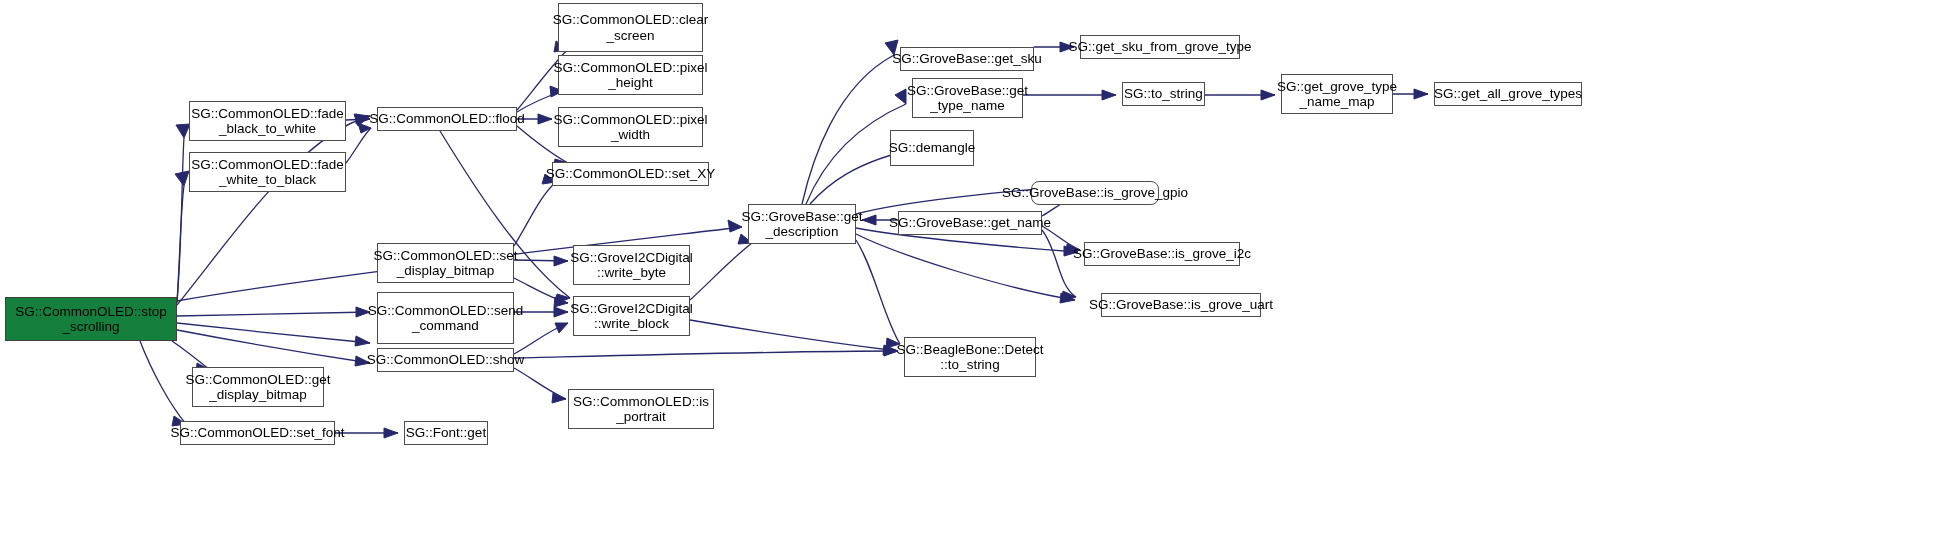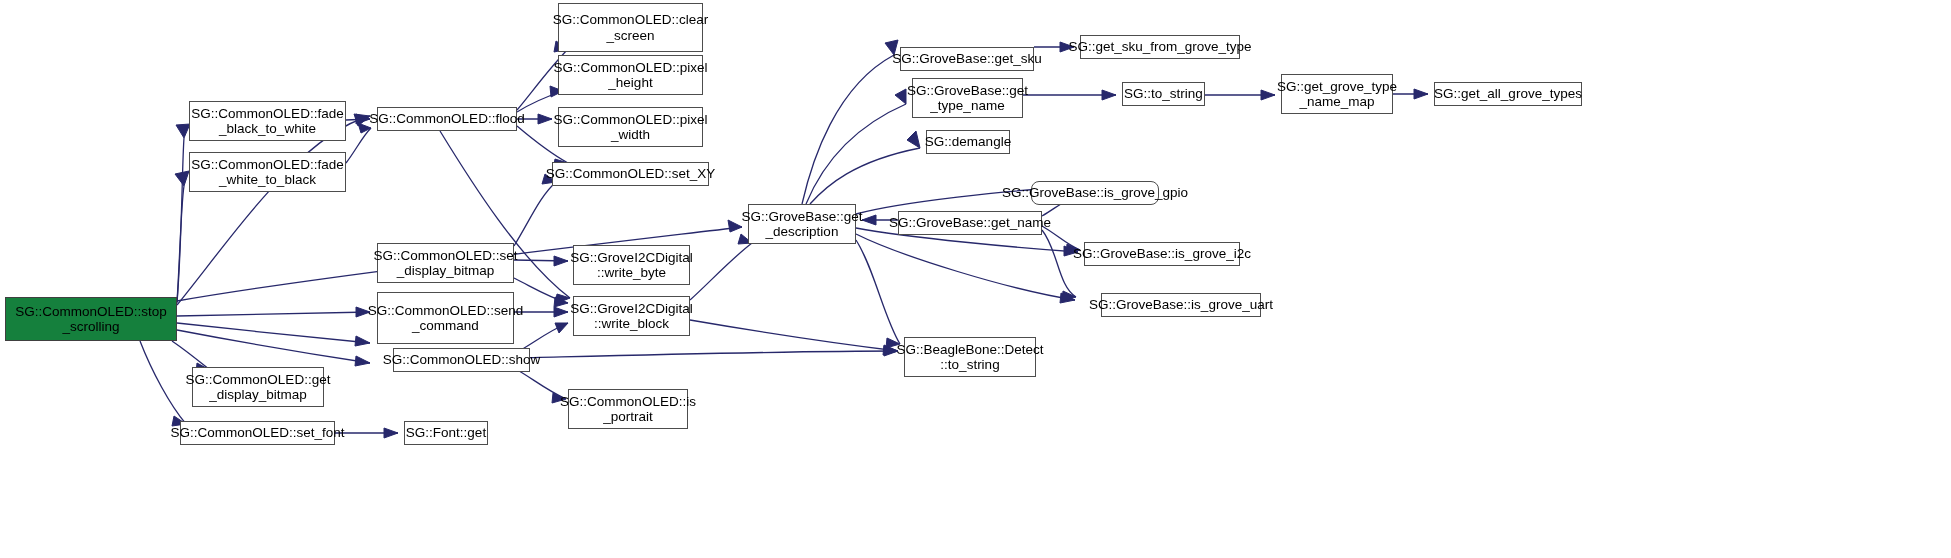--- a/index.html
+++ b/index.html
@@ -124,45 +124,45 @@
       <div class="node root" style="left: 5px; top: 297px; width: 172px; height: 44px;">SG::CommonOLED::stop
 _scrolling</div>
       <div class="node" style="left: 189px; top: 101px; width: 157px; height: 40px;">SG::CommonOLED::fade
 _black_to_white</div>
       <div class="node" style="left: 189px; top: 152px; width: 157px; height: 40px;">SG::CommonOLED::fade
 _white_to_black</div>
       <div class="node" style="left: 377px; top: 243px; width: 137px; height: 40px;">SG::CommonOLED::set
 _display_bitmap</div>
       <div class="node" style="left: 377px; top: 292px; width: 137px; height: 52px;">SG::CommonOLED::send
 _command</div>
-      <div class="node" style="left: 377px; top: 348px; width: 137px; height: 24px; margin-left: 16px;">SG::CommonOLED::show</div>
+      <div class="node" style="left: 377px; top: 348px; width: 137px; height: 24px;">SG::CommonOLED::show</div>
       <div class="node" style="left: 192px; top: 367px; width: 132px; height: 40px;">SG::CommonOLED::get
 _display_bitmap</div>
       <div class="node" style="left: 180px; top: 421px; width: 155px; height: 24px;">SG::CommonOLED::set_font</div>
       <div class="node" style="left: 404px; top: 421px; width: 84px; height: 24px;">SG::Font::get</div>
       <div class="node" style="left: 377px; top: 107px; width: 140px; height: 24px;">SG::CommonOLED::flood</div>
       <div class="node" style="left: 558px; top: 3px; width: 145px; height: 49px;">SG::CommonOLED::clear
 _screen</div>
       <div class="node" style="left: 558px; top: 55px; width: 145px; height: 40px;">SG::CommonOLED::pixel
 _height</div>
       <div class="node" style="left: 558px; top: 107px; width: 145px; height: 40px;">SG::CommonOLED::pixel
 _width</div>
       <div class="node" style="left: 552px; top: 162px; width: 157px; height: 24px;">SG::CommonOLED::set_XY</div>
       <div class="node" style="left: 573px; top: 245px; width: 117px; height: 40px;">SG::GroveI2CDigital
 ::write_byte</div>
       <div class="node" style="left: 573px; top: 296px; width: 117px; height: 40px;">SG::GroveI2CDigital
 ::write_block</div>
-      <div class="node" style="left: 568px; top: 389px; width: 120px; height: 40px;">SG::CommonOLED::is
+      <div class="node" style="left: 568px; top: 389px; width: 146px; height: 40px;">SG::CommonOLED::is
 _portrait</div>
       <div class="node" style="left: 748px; top: 204px; width: 108px; height: 40px;">SG::GroveBase::get
 _description</div>
       <div class="node" style="left: 900px; top: 47px; width: 134px; height: 24px;">SG::GroveBase::get_sku</div>
       <div class="node" style="left: 912px; top: 78px; width: 111px; height: 40px;">SG::GroveBase::get
 _type_name</div>
-      <div class="node" style="left: 926px; top: 130px; width: 84px; height: 24px;">SG::demangle</div>
+      <div class="node" style="left: 890px; top: 130px; width: 84px; height: 36px;">SG::demangle</div>
       <div class="node" style="left: 898px; top: 211px; width: 144px; height: 24px;">SG::GroveBase::get_name</div>
       <div class="node" style="left: 1031px; top: 181px; width: 128px; height: 24px; border-radius: 8px;">SG::GroveBase::is_grove_gpio</div>
       <div class="node" style="left: 1084px; top: 242px; width: 156px; height: 24px;">SG::GroveBase::is_grove_i2c</div>
       <div class="node" style="left: 1081px; top: 293px; width: 160px; height: 24px; margin-left: 20px;">SG::GroveBase::is_grove_uart</div>
       <div class="node" style="left: 904px; top: 337px; width: 132px; height: 40px;">SG::BeagleBone::Detect
 ::to_string</div>
       <div class="node" style="left: 1080px; top: 35px; width: 160px; height: 24px;">SG::get_sku_from_grove_type</div>
       <div class="node" style="left: 1122px; top: 82px; width: 83px; height: 24px;">SG::to_string</div>
       <div class="node" style="left: 1281px; top: 74px; width: 112px; height: 40px;">SG::get_grove_type
 _name_map</div>

